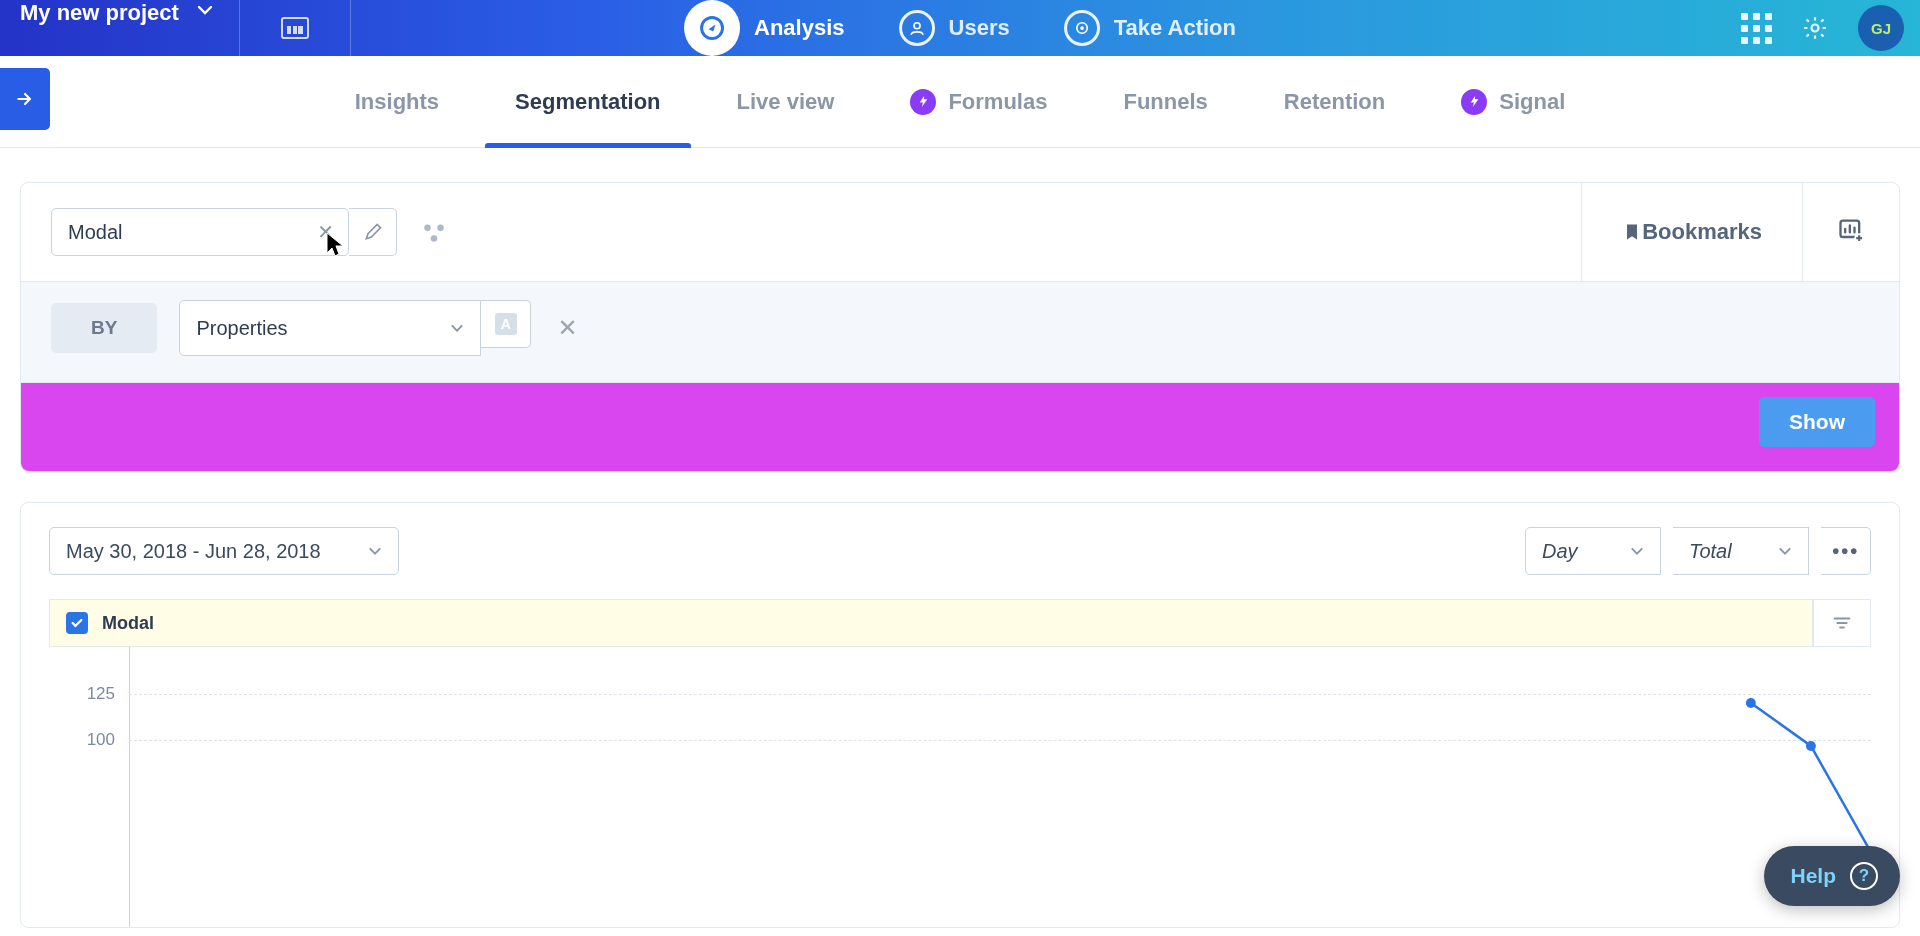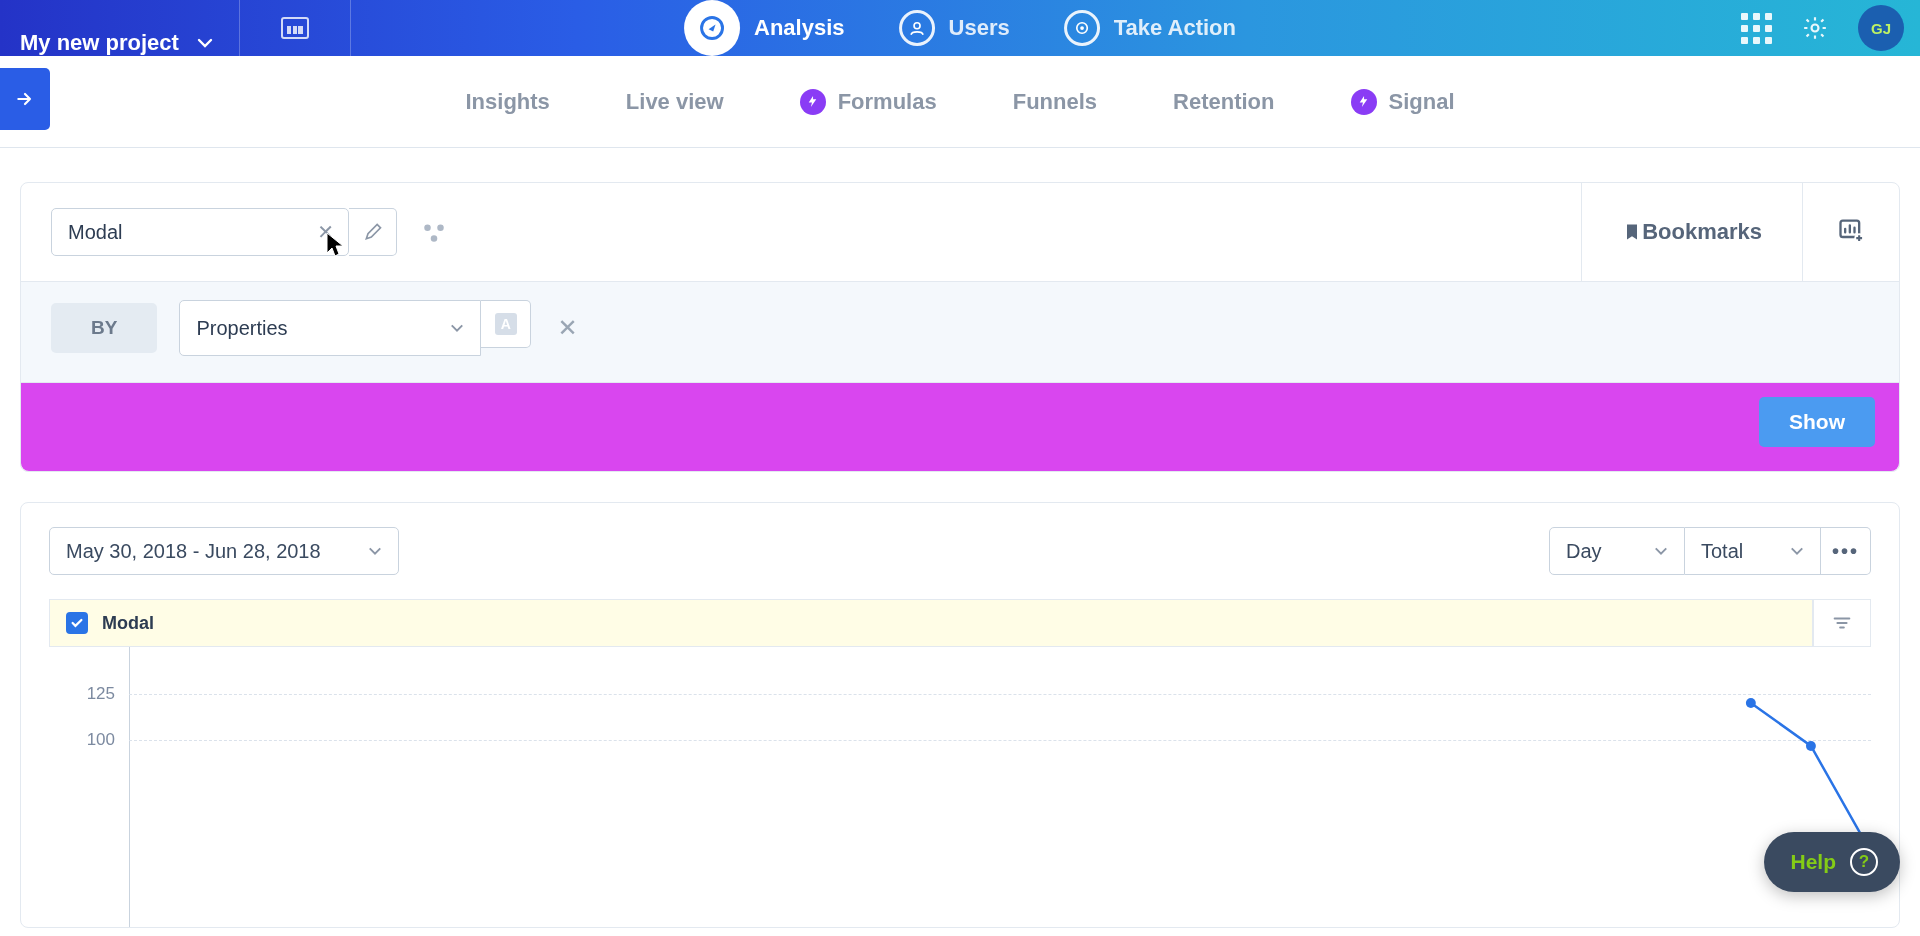--- a/index.html
+++ b/index.html
@@ -5,21 +5,21 @@
   * { box-sizing: border-box; margin: 0; padding: 0; }
   html, body { width: 1920px; height: 936px; font-family: -apple-system, "Helvetica Neue", Arial, sans-serif; background:#fff; overflow:hidden; }
 
   
   .topbar {
     height: 56px; width:100%;
     background: linear-gradient(90deg, #2433c7 0%, #2a5de6 30%, #2b96df 65%, #26b6d6 100%);
     display:flex; align-items:center; color:#fff; font-size:20px;
     position:relative;
   }
-  .project-cell { display:flex; align-items:flex-end; padding:0 26px 0 20px; height:100%; gap:18px;}
+  .project-cell { display:flex; align-items:flex-start; padding:0 26px 0 20px; height:100%; gap:18px;}
   .project-name { font-weight:600; font-size:22px; }
   .divider-v { width:1px; height:100%; background:rgba(255,255,255,0.25); }
   .square-cell { width:110px; height:100%; display:flex; align-items:center; justify-content:center;}
   .square-cell .sq-icon { width:28px; height:22px; border:2px solid rgba(255,255,255,0.8); border-radius:3px; position:relative;}
   .square-cell .sq-icon::after { content:""; position:absolute; bottom:3px; left:4px; right:4px; height:8px;
     background: linear-gradient(90deg, rgba(255,255,255,.8) 25%, transparent 25%, transparent 35%, rgba(255,255,255,.8) 35%, rgba(255,255,255,.8) 60%, transparent 60%, transparent 70%, rgba(255,255,255,.8) 70%);}
 
   .center-nav { position:absolute; left:50%; transform:translateX(-50%); display:flex; gap:54px; align-items:center;}
   .center-nav .item { display:flex; align-items:center; gap:14px; color:rgba(255,255,255,0.85); cursor:pointer;}
   .center-nav .item.active { color:#fff; }
@@ -67,21 +67,21 @@
   .prop-select .aux { width:50px; height:48px; border:1px solid #c9d3de; border-left:none; border-radius:0 5px 5px 0; display:flex; align-items:center; justify-content:center; background:#fff;}
   .prop-select .aux .a { width:22px; height:22px; border-radius:3px; background:#d6dee8; color:#fff; font-size:14px; font-weight:700; display:flex; align-items:center; justify-content:center;}
   .x-clear { margin-left:4px; color:#9aa6b4; font-size:24px;}
   .qb-bottom { display:flex; justify-content:flex-end; padding:14px 24px 24px; background:#d946ef; border-radius:0 0 8px 8px;}
   .show-btn { background:#4b9bf1; color:#fff; border:none; font-size:21px; font-weight:600; border-radius:5px; padding:13px 30px; cursor:pointer;}
 
   
   .res-top { display:flex; align-items:center; justify-content:space-between; padding:24px 28px;}
   .dropdown { height:48px; border:1px solid #c9d3de; border-radius:5px; display:flex; align-items:center; justify-content:space-between; padding:12px 16px; font-size:20px; color:#3a4a60; background:#fff; gap:20px;}
   .date-dd { width:350px; }
-  .res-top-right { display:flex; gap:0;}
+  .res-top-right { display:flex; gap:12px;font-style:italic;}
   .res-top-right .dropdown { border-radius:0; }
   .res-top-right .dropdown:first-child { border-radius:5px 0 0 5px;}
   .res-top-right .dropdown.mid { border-left:none;}
   .res-top-right .more { width:50px; border-left:none; border-radius:0 5px 5px 0; justify-content:center; padding:0;}
   .chev { color:#8b96a6; }
 
   .res-legend { margin:0 28px; border:1px solid #e3e9f0; display:flex; align-items:stretch;}
   .legend-main { flex:1; background:#fffde6; display:flex; align-items:center; gap:14px; padding:12px 16px;}
   .legend-check { width:22px; height:22px; background:#2a74e6; border-radius:4px; display:flex; align-items:center; justify-content:center; color:#fff;}
   .legend-label { font-weight:700; color:#2d3c52; font-size:18px;}
@@ -90,21 +90,21 @@
 
   .chart-area { position:relative; margin:0 28px; height:280px;}
   .yaxis { position:absolute; left:0; top:0; bottom:0; width:80px;}
   .ylabel { position:absolute; right:14px; font-size:17px; color:#7c8aa0; transform:translateY(-50%);}
   .gridline { position:absolute; left:80px; right:0; height:0; border-top:1px dashed #dbe2eb;}
   .axis-solid { position:absolute; left:80px; top:0; bottom:0; width:1px; background:#c9d3de;}
   .plot { position:absolute; left:80px; right:0; top:0; bottom:0;}
   .plot svg { width:100%; height:100%; overflow:visible;}
 
   
-  .help-pill { position:fixed; right:20px; bottom:44px; background:#3a4a60; color:#84cc16; border-radius:34px; padding:16px 22px 16px 26px; display:flex; align-items:center; gap:14px; font-size:21px; font-weight:600; box-shadow:0 4px 16px rgba(0,0,0,0.25);}
+  .help-pill { position:fixed; right:20px; bottom:30px; background:#3a4a60; color:#7dd3fc; border-radius:34px; padding:16px 22px 16px 26px; display:flex; align-items:center; gap:14px; font-size:21px; font-weight:600; box-shadow:0 4px 16px rgba(0,0,0,0.25);}
   .help-q { width:28px; height:28px; border:2.5px solid #fff; border-radius:50%; display:flex; align-items:center; justify-content:center; font-size:17px;}
 
   
   .cursor { position:fixed; left:326px; top:232px; width:0; height:0; pointer-events:none; z-index:9999;}
   .cursor svg { position:absolute; left:0; top:0;}
 </style>
 </head>
 <body>
 
 <div class="topbar">
@@ -178,20 +178,23 @@
 
 <div class="subnav-wrap">
   <div class="collapse-tab">
     <svg width="20" height="20" viewBox="0 0 24 24">
         <path d="M4 12h14M12 6l6 6-6 6" stroke="#fff" stroke-width="2.6" fill="none" stroke-linecap="round" stroke-linejoin="round"></path>
       </svg>
   </div>
   <div class="subnav" id="subnav-container">
       <div class="tab">
         <span>Insights</span>
+      </div>
+      <div class="tab active">
+        <span>Segmentation</span>
       </div>
       <div class="tab">
         <span>Live view</span>
       </div>
       <div class="tab">
         <span class="bolt-badge">
           <svg width="13" height="13" viewBox="0 0 24 24">
             <path d="M13 2L5 14h6l-2 8 10-14h-6l0-6z" fill="#fff"></path>
           </svg>
         </span>

